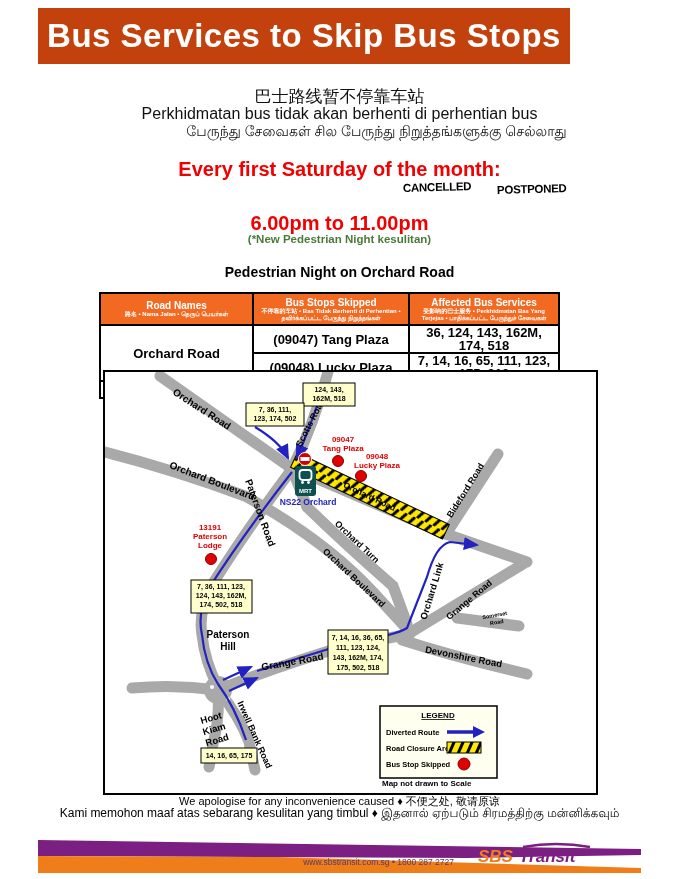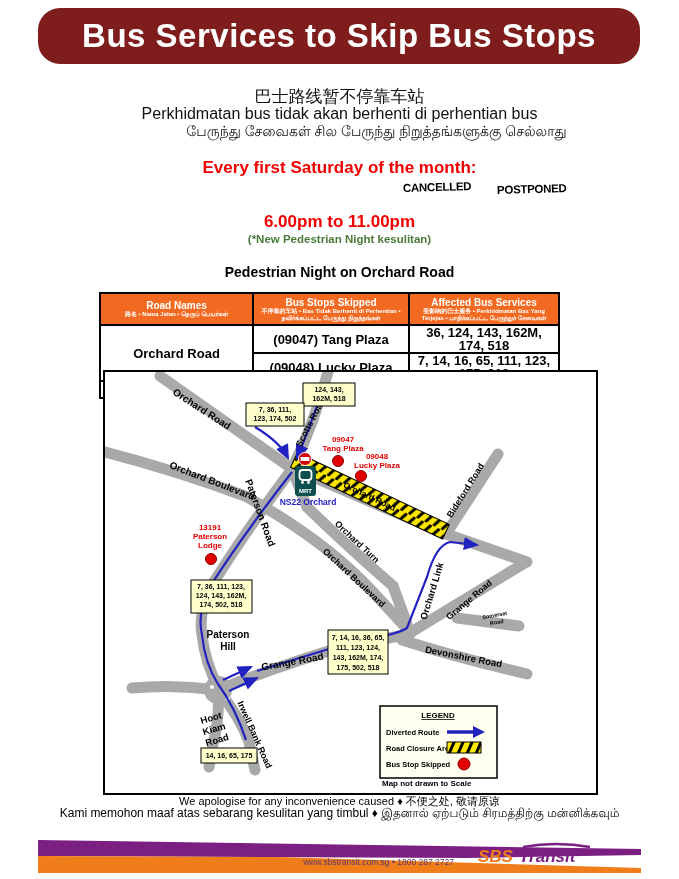--- a/index.html
+++ b/index.html
@@ -1,26 +1,26 @@
 <!DOCTYPE html>
 <html><head>
 <meta charset="utf-8">
 <style>
   html,body{margin:0;padding:0;background:#fff;}
   .page{position:relative;width:679px;height:879px;background:#fff;overflow:hidden;
         font-family:"Liberation Sans", sans-serif;}
   .abs{position:absolute;}
   .ctr{left:0;width:679px;text-align:center;}
-  .banner{left:38px;top:8px;width:602px;height:56px;background:#7f1d1d;
+  .banner{left:38px;top:8px;width:532px;height:56px;background:#c2410c;
           color:#fff;font-size:33px;font-weight:bold;text-align:center;line-height:56px;
-          letter-spacing:0.5px;border-radius:22px;}
+          letter-spacing:0.5px;}
   .zh{top:85px;font-size:17px;font-weight:normal;color:#111;}
   .ms{top:105px;font-size:16px;color:#111;}
   .ta{top:123px;font-size:14px;color:#111;margin-left:37px;}
-  .red{color:#f00000;font-weight:bold;font-size:17px;}
+  .red{color:#f00000;font-weight:bold;font-size:20px;}
   .sh{top:158px;} .sl1{top:176px;} .sl2{top:194px;} .stime{top:212px;}
   .stamp{position:absolute;color:#000;font-weight:bold;font-size:11.5px;letter-spacing:-0.3px;
          transform:rotate(-1.5deg);white-space:nowrap;}
   .note{top:233px;font-size:11.5px;font-weight:bold;color:#4a7a3a;}
   .sect{top:264px;font-size:14px;font-weight:bold;color:#000;}
   table.bt{position:absolute;left:99px;top:292px;width:459px;border-collapse:collapse;
            table-layout:fixed;}
   table.bt th, table.bt td{border:2px solid #000000;padding:0 2px;}
   table.bt th{background:#f26a21;color:#fff;height:30px;vertical-align:middle;}
   .th-en{font-size:10px;font-weight:bold;line-height:11px;}

